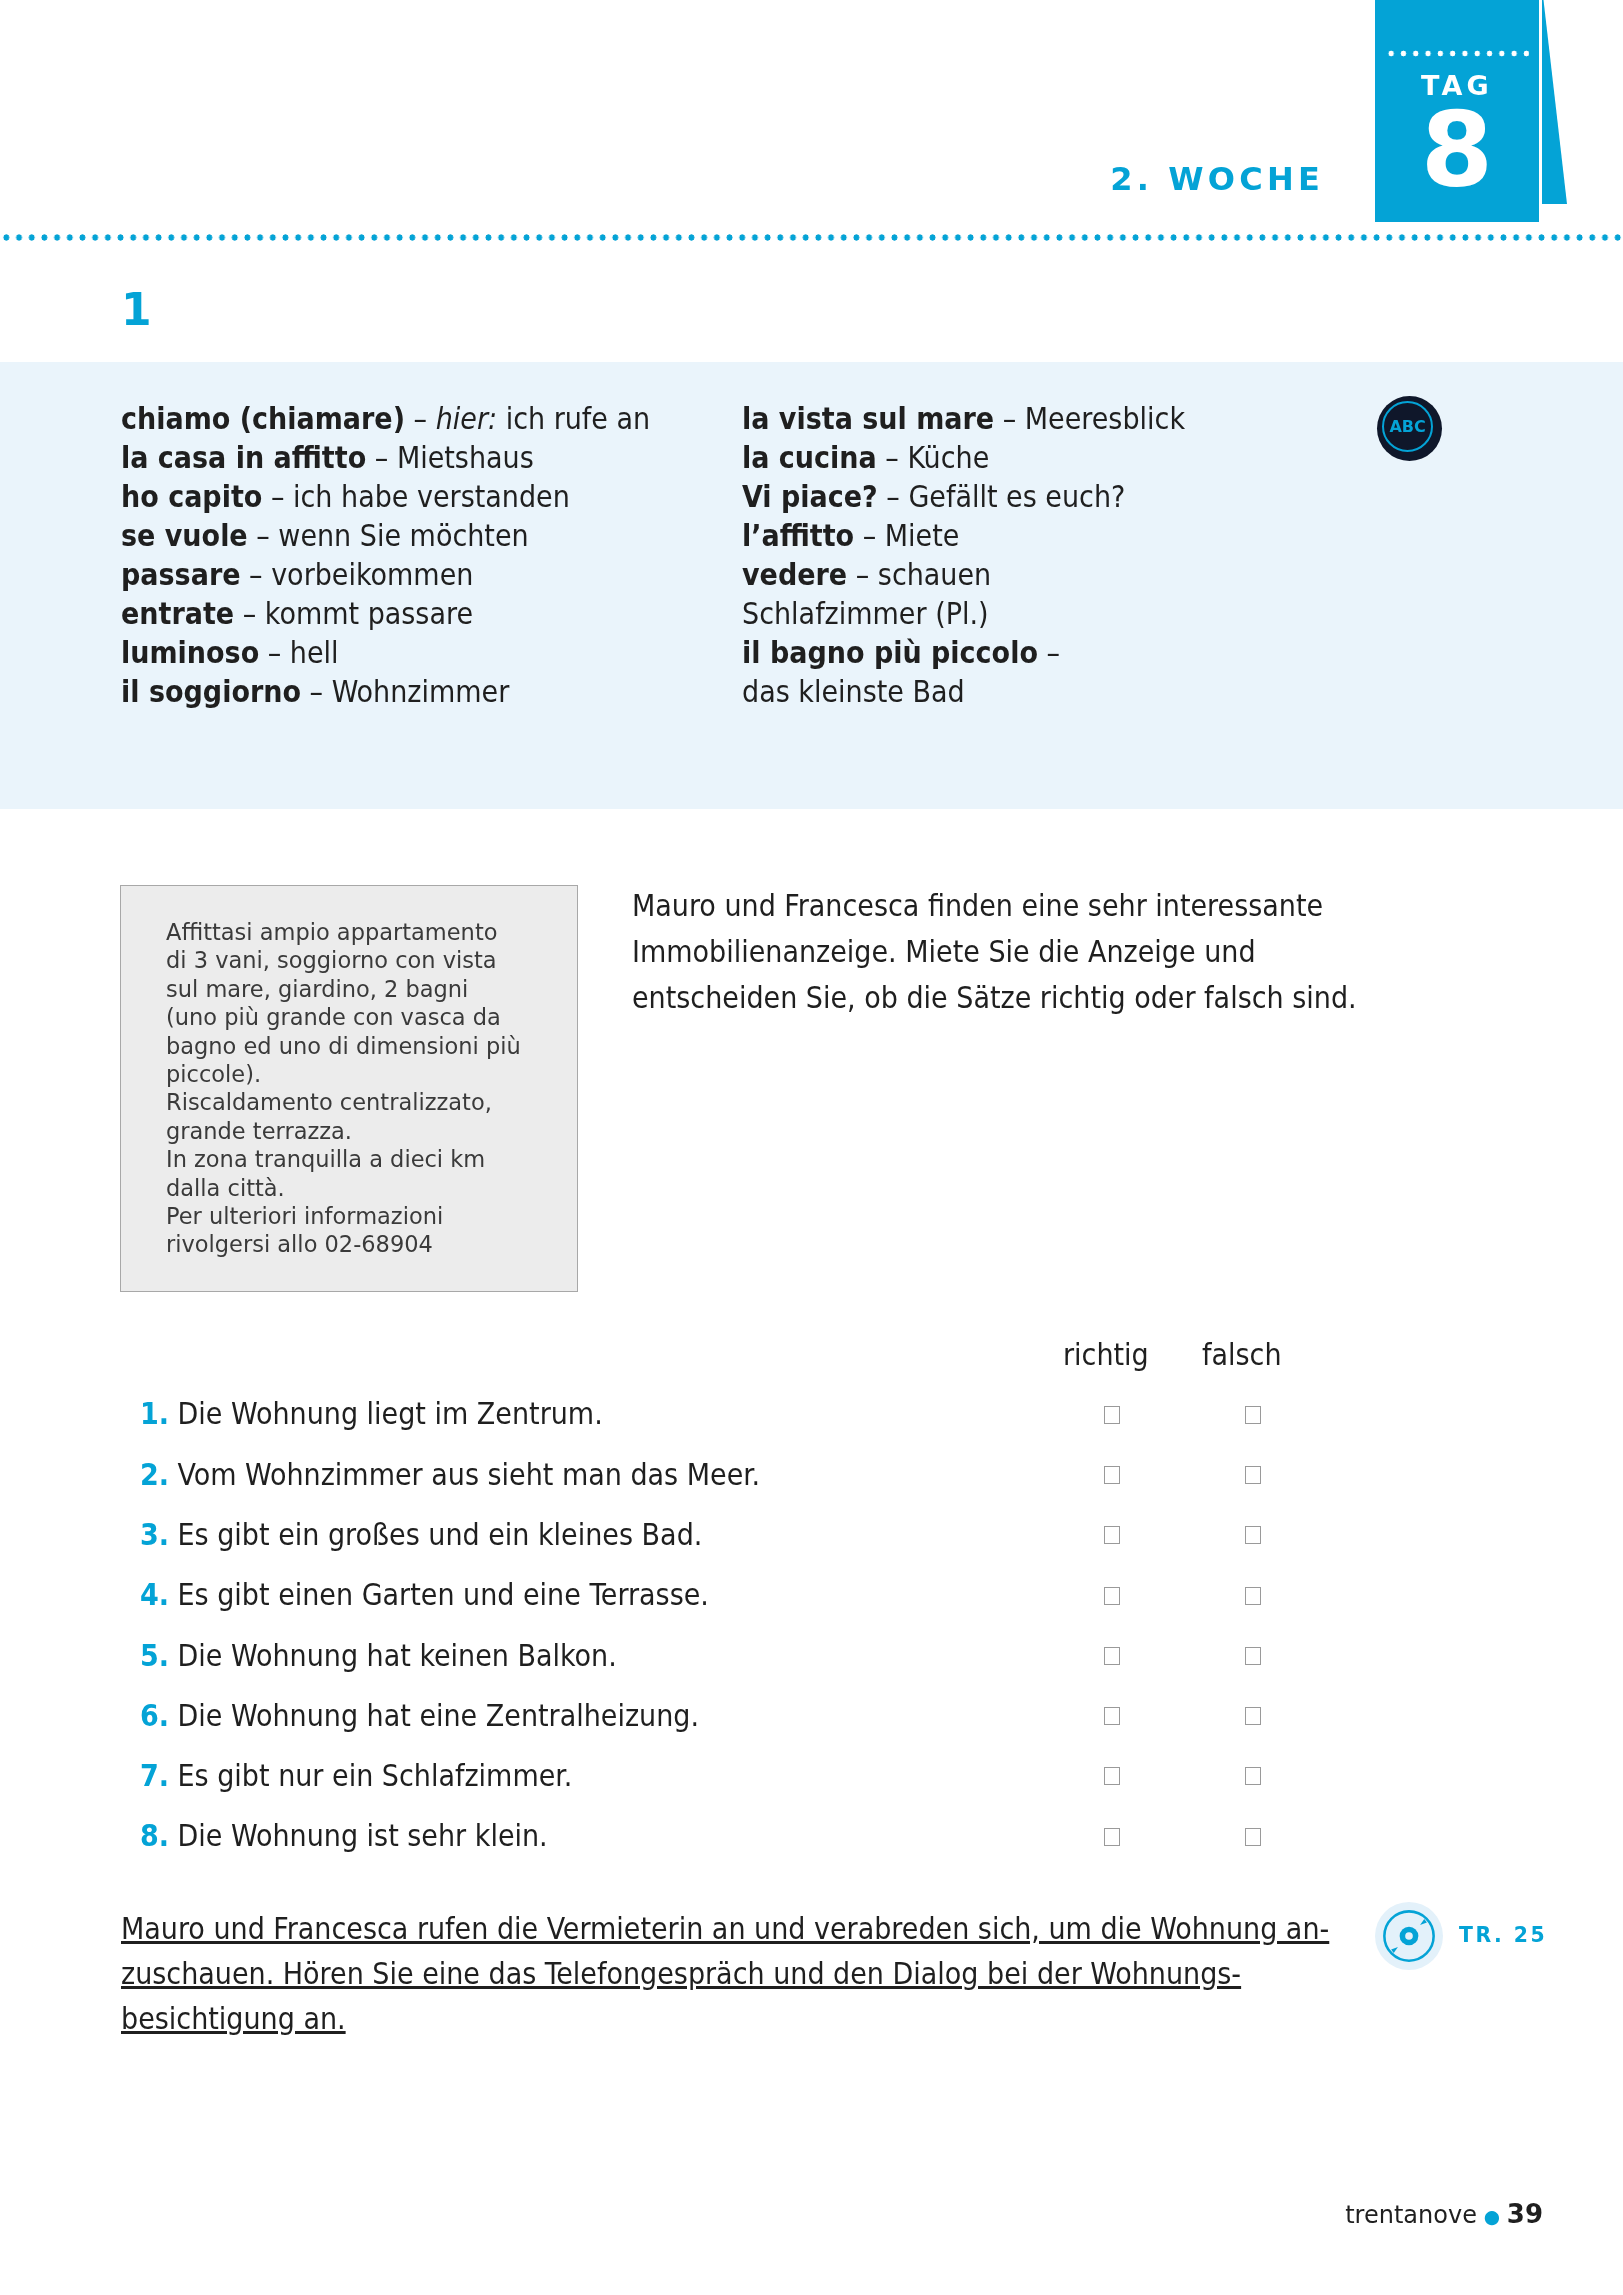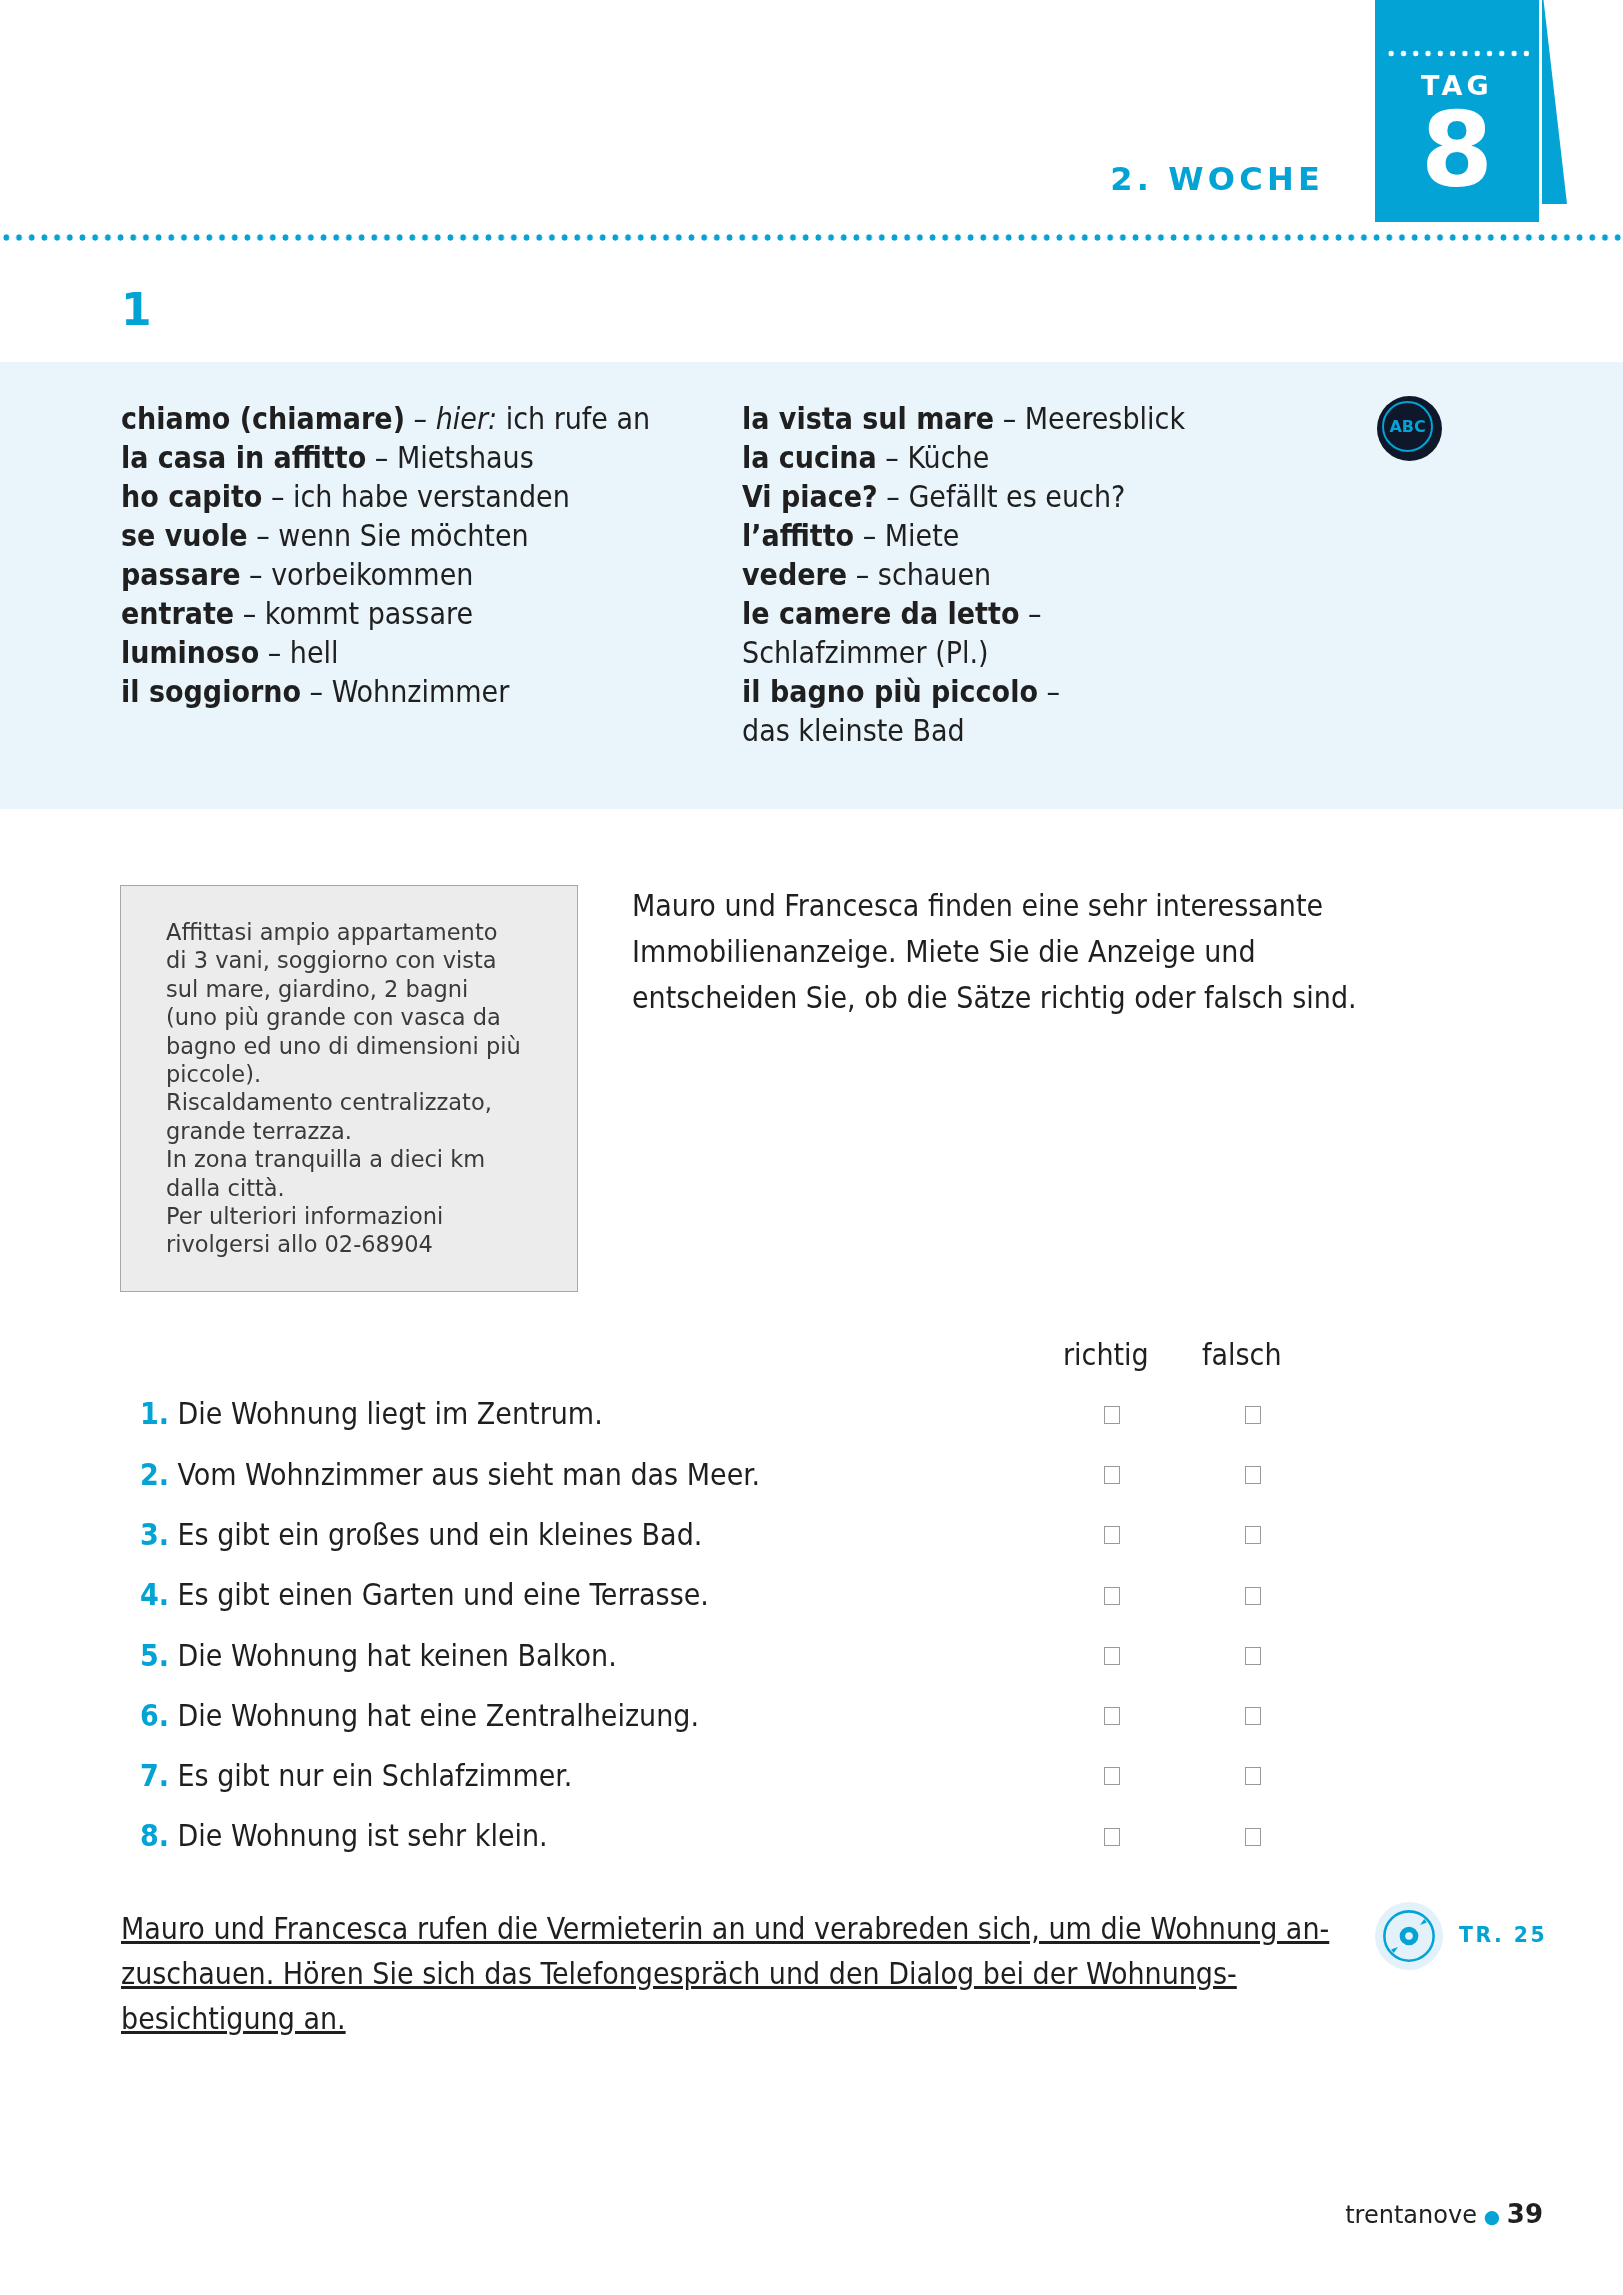--- a/index.html
+++ b/index.html
@@ -98,21 +98,20 @@
   <div class="line"><b>entrate</b><span> – </span><span>kommt passare</span></div>
   <div class="line"><b>luminoso</b><span> – </span><span>hell</span></div>
   <div class="line"><b>il soggiorno</b><span> – </span><span>Wohnzimmer</span></div>
 </div>
 <div class="abs vocab-col col-right">
   <div class="line"><b>la vista sul mare</b><span> – </span><span>Meeresblick</span></div>
   <div class="line"><b>la cucina</b><span> – </span><span>Küche</span></div>
   <div class="line"><b>Vi piace?</b><span> – </span><span>Gefällt es euch?</span></div>
   <div class="line"><b>l’affitto</b><span> – </span><span>Miete</span></div>
   <div class="line"><b>vedere</b><span> – </span><span>schauen</span></div>
-  <div class="line"><b>le camere da letto</b><span> –</span><span></span></div>
   <div class="line"><span>Schlafzimmer (Pl.)</span></div>
   <div class="line"><b>il bagno più piccolo</b><span> –</span><span></span></div>
   <div class="line"><span>das kleinste Bad</span></div>
 </div>
 <div class="abs abc">
   <div class="abc-inner">ABC</div>
 </div>
 
 <div class="abs ad-box">
   <div class="ad-text">
@@ -167,21 +166,21 @@
 <div class="abs item" style="top:1758px"><span class="n">7.</span><span>Es gibt nur ein Schlafzimmer.</span></div>
 <div class="abs cb" style="left:1104px;top:1767px"></div>
 <div class="abs cb" style="left:1245px;top:1767px"></div>
 
 <div class="abs item" style="top:1818px"><span class="n">8.</span><span>Die Wohnung ist sehr klein.</span></div>
 <div class="abs cb" style="left:1104px;top:1828px"></div>
 <div class="abs cb" style="left:1245px;top:1828px"></div>
 
 <div class="abs para">
   <div>Mauro und Francesca rufen die Vermieterin an und verabreden sich, um die Wohnung an-</div>
-  <div>zuschauen. Hören Sie sich das Telefongespräch und den Dialog bei der Wohnungs-</div>
+  <div>zuschauen. Hören Sie eine das Telefongespräch und den Dialog bei der Wohnungs-</div>
   <div>besichtigung an.</div>
 </div>
 
 <svg class="abs cd" viewBox="0 0 80 80">
   <circle cx="40" cy="40" r="40" fill="#e3f1fa"></circle>
   <circle cx="40" cy="40" r="29" fill="none" stroke="#04a3d6" stroke-width="3"></circle>
   <circle cx="40" cy="40" r="11" fill="#04a3d6"></circle>
   <circle cx="40" cy="40" r="4.5" fill="#e3f1fa"></circle>
   <polygon points="53,27 58,20 61,24" fill="#04a3d6"></polygon>
   <polygon points="27,53 22,60 19,56" fill="#04a3d6"></polygon>

